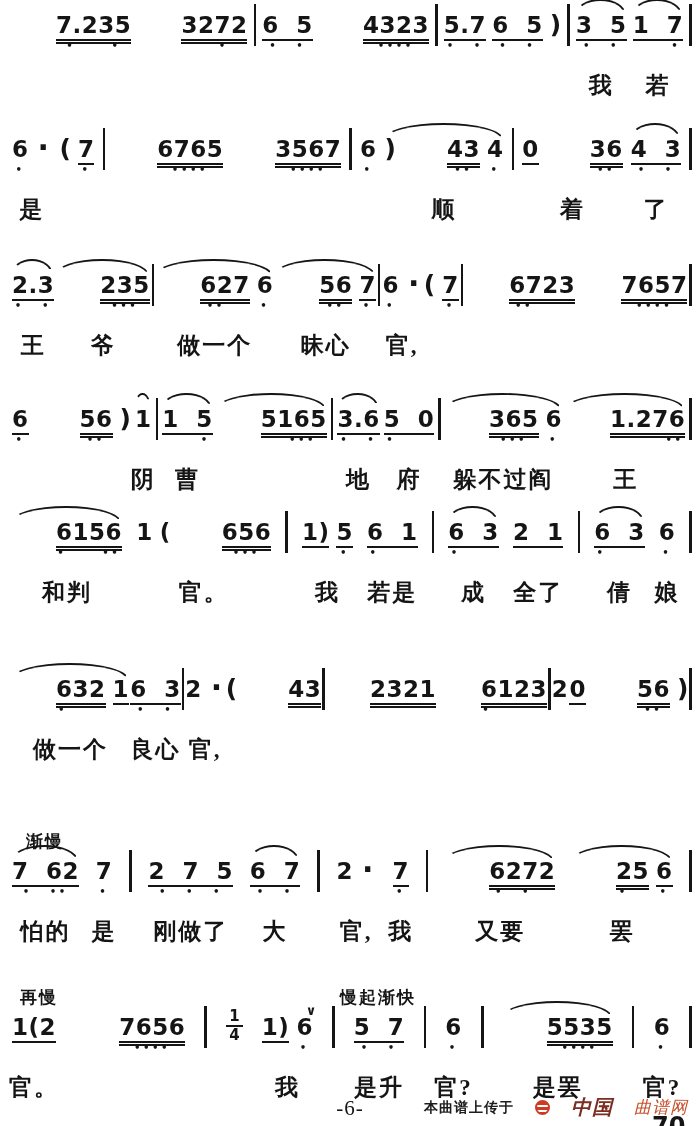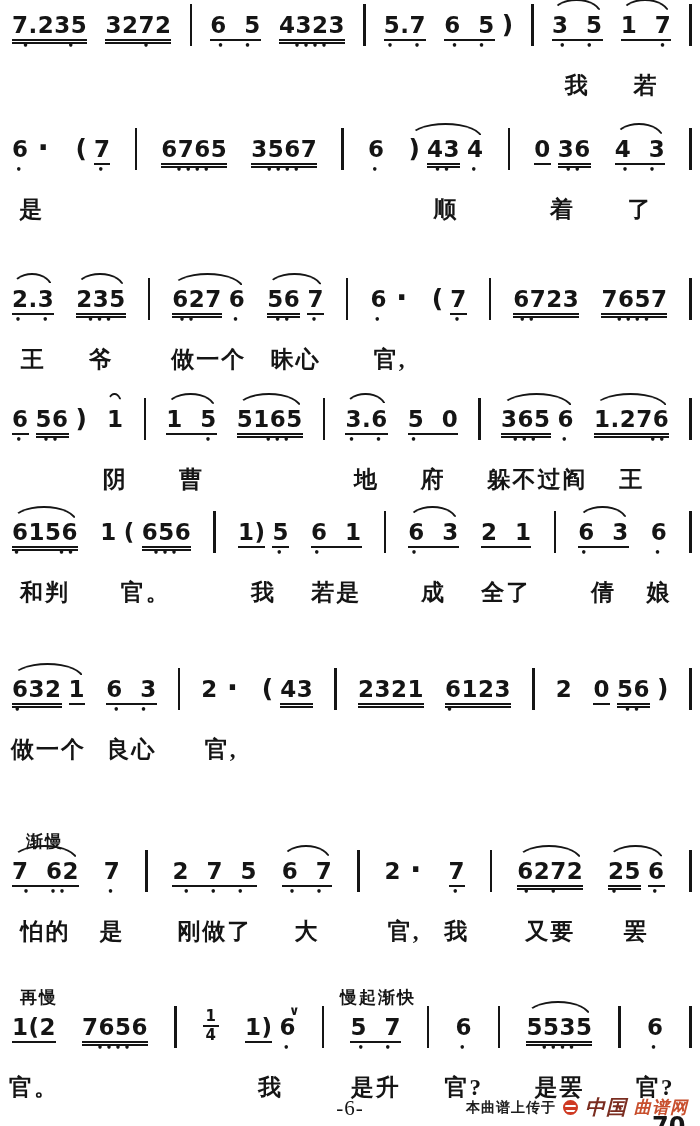--- a/index.html
+++ b/index.html
@@ -8,50 +8,50 @@
   #page{position:absolute;inset:0;background:#fff;}
   .system{position:absolute;left:12px;right:8px;height:120px;}
   .staff{display:flex;justify-content:space-between;align-items:flex-start;position:relative;}
   .tempo{position:absolute;font-family:"Liberation Serif","DejaVu Serif",serif;
          font-weight:700;font-size:17px;letter-spacing:2px;white-space:nowrap;}
   .cell{position:relative;display:flex;align-items:flex-start;gap:7px;}
   .bar{width:2.5px;height:42px;background:#151515;margin-top:-8px;flex:none;}
   .part{position:relative;display:inline-block;font-weight:700;font-size:23px;line-height:26px;
         white-space:pre;word-spacing:9px;letter-spacing:0.5px;padding-bottom:1px;}
   .u1{border-bottom:2.5px solid #151515;}
-  .u2{border-bottom:2.5px solid #151515;}
+  .u2{border-bottom:2.5px solid #151515;margin-left:44px;}
   .u2::after{content:"";position:absolute;left:0;right:0;bottom:-5px;height:2.5px;background:#151515;}
   .aug{font-size:30px;line-height:24px;padding:0 2px;}
   .dec{position:relative;display:inline-block;font-weight:700;font-size:25px;line-height:25px;}
   .d{position:absolute;top:calc(100% + 4px);left:50%;transform:translateX(-50%);
      font-family:"DejaVu Sans Mono",monospace;font-size:10px;line-height:6px;
      letter-spacing:3px;white-space:pre;font-weight:700;}
   .slur{position:absolute;top:-13px;left:-1px;right:1px;height:12px;
         border:2.5px solid transparent;border-top-color:#151515;
         border-radius:50% 50% 0 0 / 100% 100% 0 0;pointer-events:none;}
   .sup{position:absolute;top:-16px;right:-4px;font-size:13px;font-weight:800;}
   .frac{display:flex;flex-direction:column;align-items:center;font-size:15px;font-weight:800;
         line-height:15px;margin-top:-5px;}
   .frac .num{border-bottom:2.5px solid #151515;padding:0 3px 1px;}
   .frac .den{padding-top:1px;}
   .lyr{position:absolute;top:58px;left:50%;transform:translateX(-50%);white-space:nowrap;
        font-family:"Liberation Serif","DejaVu Serif",serif;font-weight:700;
        font-size:23px;letter-spacing:2px;}
   #pageno{position:absolute;top:1096px;left:50%;transform:translateX(-50%);
           font-family:"Liberation Serif","DejaVu Serif",serif;font-size:21px;letter-spacing:1px;}
-  #watermark{position:absolute;top:1094px;right:12px;display:flex;align-items:center;gap:7px;}
+  #watermark{position:absolute;top:1094px;right:12px;display:flex;align-items:center;gap:21px;}
   #watermark .note-txt{font-family:"Liberation Serif","DejaVu Serif",serif;
           font-size:14px;font-weight:700;color:#1d1d1d;letter-spacing:1px;}
   .logo-icon{width:15px;height:15px;border-radius:50%;flex:none;
           background:repeating-linear-gradient(180deg,#cf3a23 0 3px,#ffffff 3px 5px);
           border:2px solid #cf3a23;box-sizing:border-box;}
   .site-a{font-family:"Liberation Serif","DejaVu Serif",serif;font-style:italic;
           font-weight:800;font-size:20px;color:#7a2d20;letter-spacing:1px;}
   .site-b{font-family:"Liberation Serif","DejaVu Serif",serif;font-style:italic;
-          font-weight:700;font-size:17px;color:#c8502e;letter-spacing:1px;}
+          font-weight:400;font-size:17px;color:#c8502e;letter-spacing:1px;}
   #corner{position:absolute;top:1112px;left:652px;font-size:24px;font-weight:800;}
 </style>
 </head>
 <body>
 
 <div id="page">
   <div id="score">
       <div class="system" style="top: 12px;">
         <div class="staff">
           <div class="cell">
@@ -125,21 +125,21 @@
             <div class="lyr">着</div>
           </div>
           <div class="cell">
             <div class="slur"></div>
             <span class="part u1">4 3<span class="d">• •</span></span>
             <div class="lyr">了</div>
           </div>
           <div class="bar"></div>
         </div>
       </div>
-      <div class="system" style="top: 286px;">
+      <div class="system" style="top: 272px;">
         <div class="staff">
           <div class="cell">
             <div class="slur"></div>
             <span class="part u1">2.3<span class="d">• •</span></span>
             <div class="lyr">王</div>
           </div>
           <div class="cell">
             <div class="slur"></div>
             <span class="part u2">235<span class="d">•••</span></span>
             <div class="lyr">爷</div>

